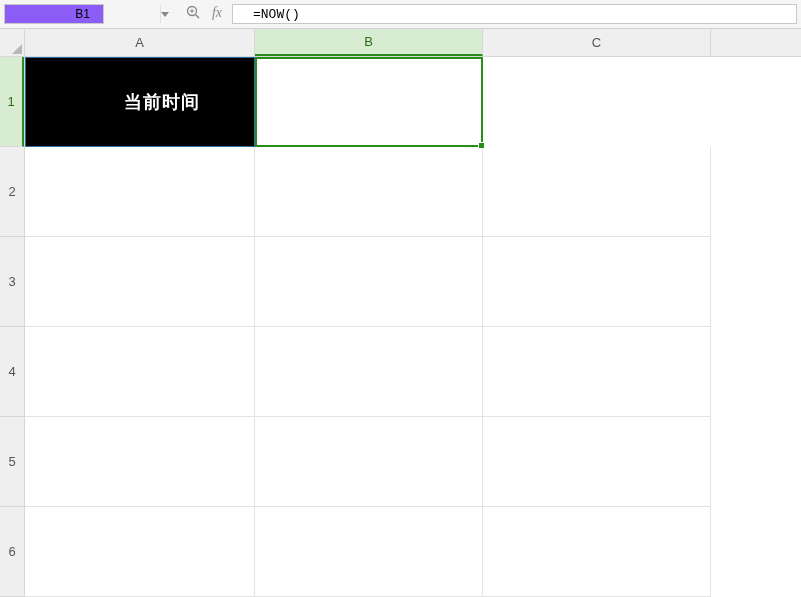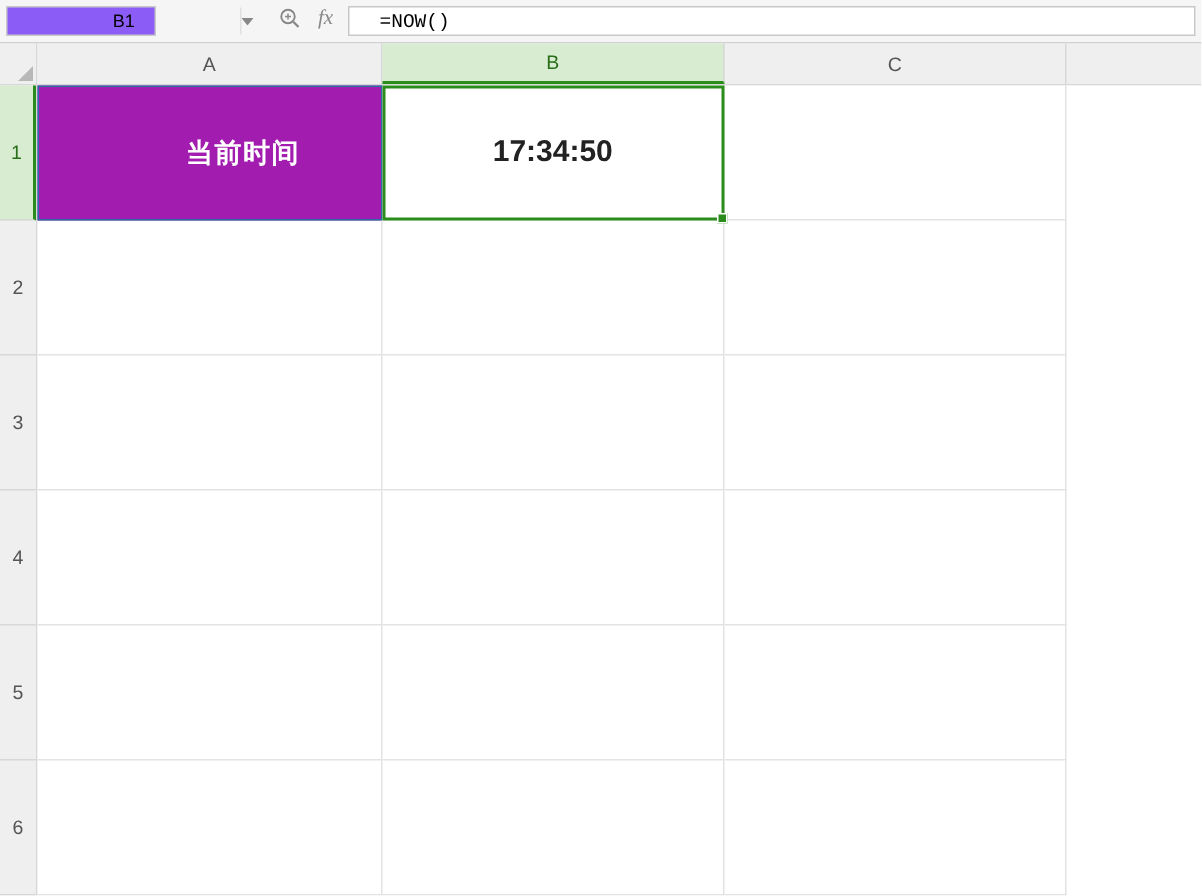--- a/index.html
+++ b/index.html
@@ -164,21 +164,21 @@
     .cell {
       border-right: 1px solid #e3e3e3;
       border-bottom: 1px solid #e3e3e3;
       height: 90px;
     }
     .cell.cA { width: 230px; }
     .cell.cB { width: 228px; }
     .cell.cC { width: 228px; }
 
     .cell-A1 {
-      background: #a21caf;
+      background: #000000;
       border: 1px solid #2a6da1;
       display: flex;
       align-items: center;
       justify-content: center;
       color: #fff;
       font-weight: bold;
       font-size: 18px;
       letter-spacing: 1px;
       padding-left: 44px;
     }
@@ -256,21 +256,20 @@
     <div class="row-header">2</div>
     <div class="row-header">3</div>
     <div class="row-header">4</div>
     <div class="row-header">5</div>
     <div class="row-header">6</div>
   </div>
 
   <div class="cells">
     <div class="cell-row">
       <div class="cell cA cell-A1">当前时间</div>
-      <div class="cell cB cell-B1">17:34:50</div>
       <div class="cell cC"></div>
     </div>
     <div class="cell-row">
       <div class="cell cA"></div>
       <div class="cell cB"></div>
       <div class="cell cC"></div>
     </div>
     <div class="cell-row">
       <div class="cell cA"></div>
       <div class="cell cB"></div>

